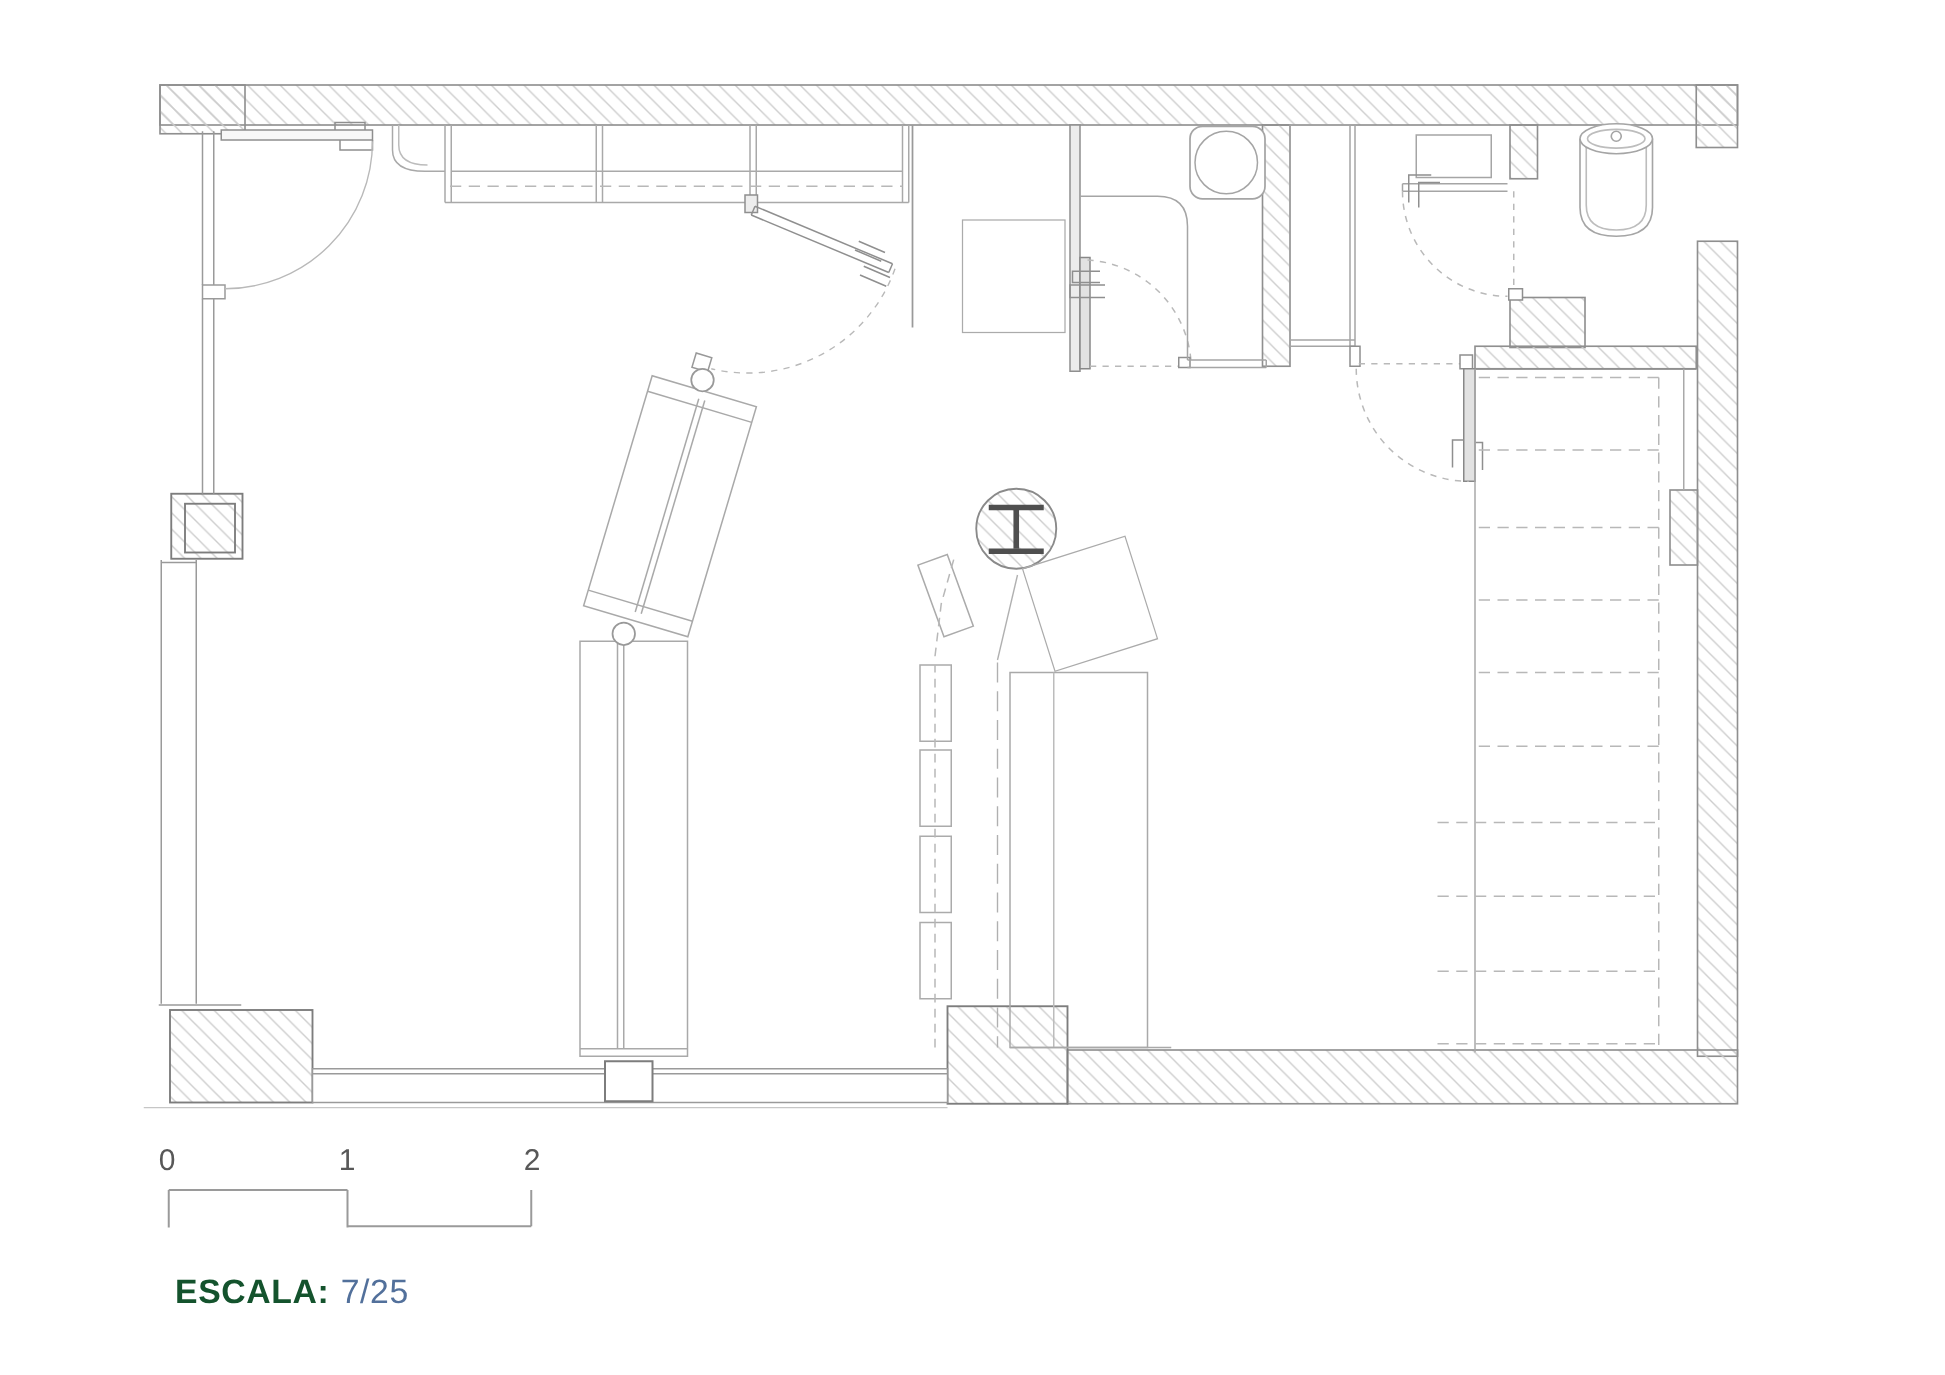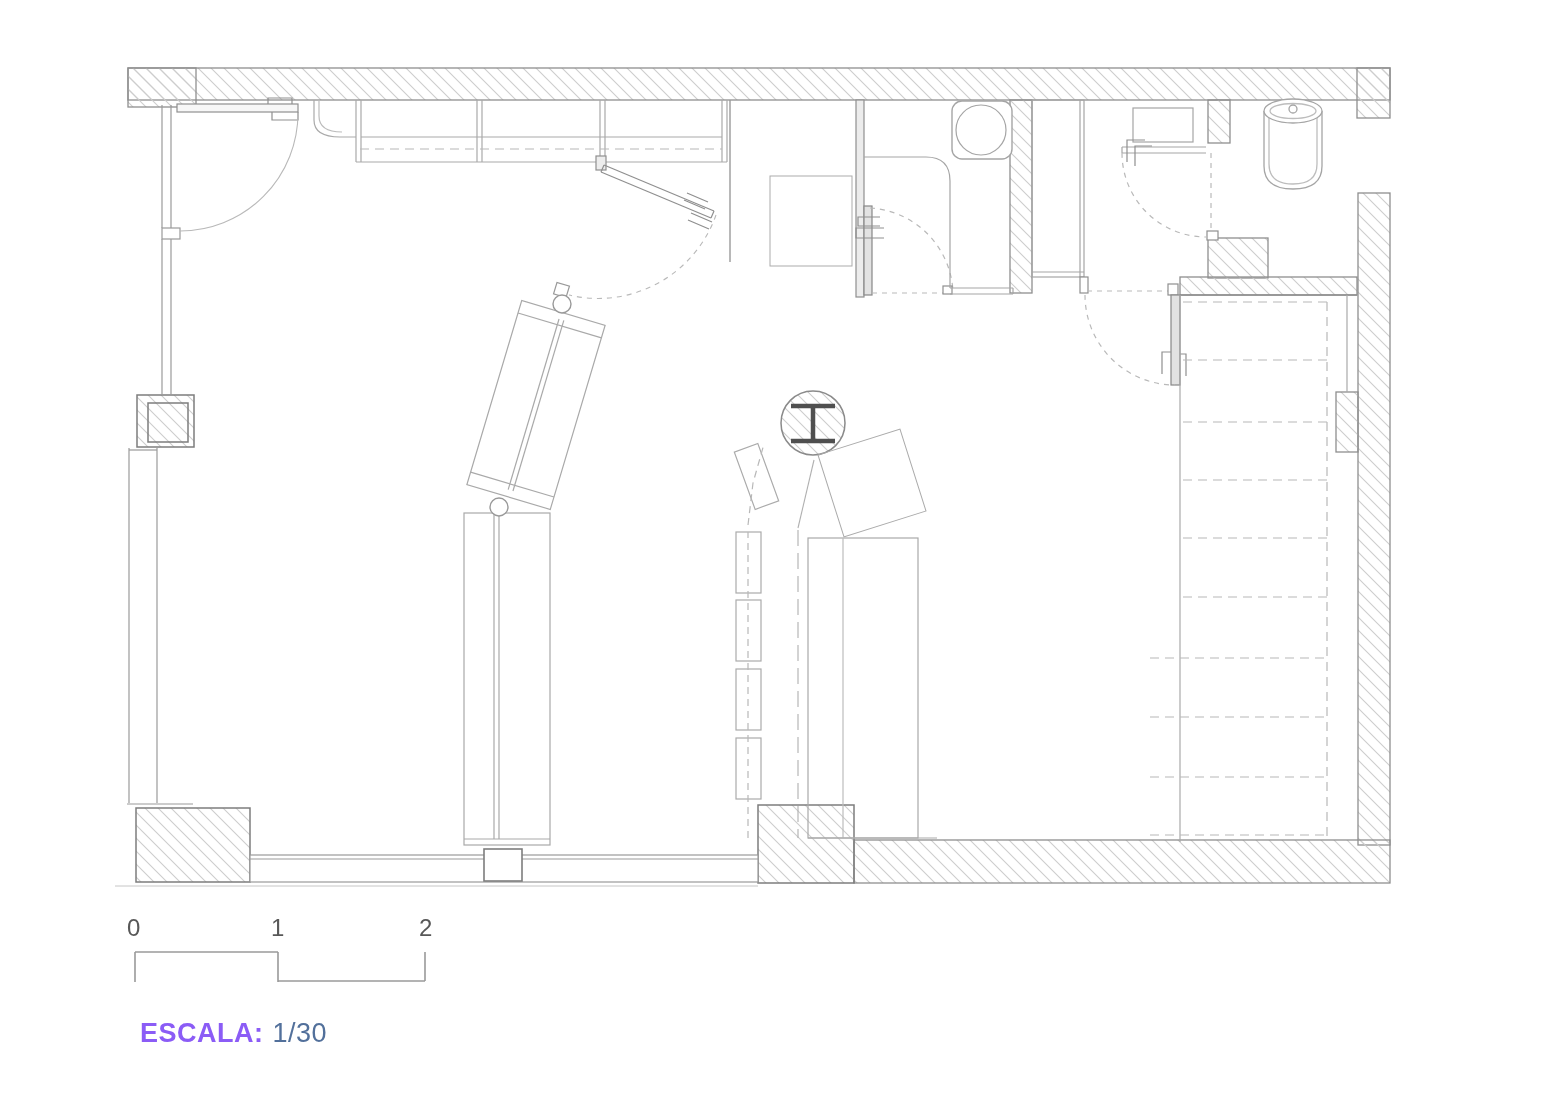--- a/index.html
+++ b/index.html
@@ -1,20 +1,20 @@
 <!DOCTYPE html>
 <html><head>
 <meta charset="utf-8">
 <style>
   html,body{margin:0;padding:0;background:#ffffff;}
   body{width:1556px;height:1100px;position:relative;font-family:"Liberation Sans",sans-serif;}
   #plan-canvas{position:absolute;left:0;top:0;}
   .tick-label{font-size:24px;fill:#585858;font-family:"Liberation Sans",sans-serif;}
   #scale-caption{position:absolute;left:140px;top:1018px;font-size:27px;letter-spacing:.5px;}
-  #scale-caption .lbl{font-weight:700;color:#8b5cf6;}
+  #scale-caption .lbl{font-weight:700;color:#14532d;}
   #scale-caption .val{font-weight:400;color:#52709b;margin-left:9px;}
 </style>
 </head>
 <body>
 
 <svg id="plan-canvas" width="1556" height="1100" viewBox="0 0 1556 1100" xmlns="http://www.w3.org/2000/svg">
   <defs>
     <pattern id="hatch" patternUnits="userSpaceOnUse" width="13" height="13">
       <path d="M-3,-3 L16,16 M-3,10 L3,16 M10,-3 L16,3" stroke="#cdcdcd" stroke-width="1.1" fill="none"></path>
     </pattern>
@@ -201,14 +201,14 @@
 
   <g>
     <path d="M135,952 V982 M135,952 H278 M278,952 V982 M278,981 H425 M425,952 V981" stroke="#9a9a9a" stroke-width="1.6" fill="none"></path>
     <text class="tick-label" x="127" y="936">0</text>
     <text class="tick-label" x="271" y="936">1</text>
     <text class="tick-label" x="419" y="936">2</text>
   </g>
 </svg>
 
 <div id="scale-caption">
-  <span class="lbl">ESCALA:</span><span class="val">1/30</span>
+  <span class="lbl">ESCALA:</span><span class="val">7/25</span>
 </div>
 
 </body></html>

